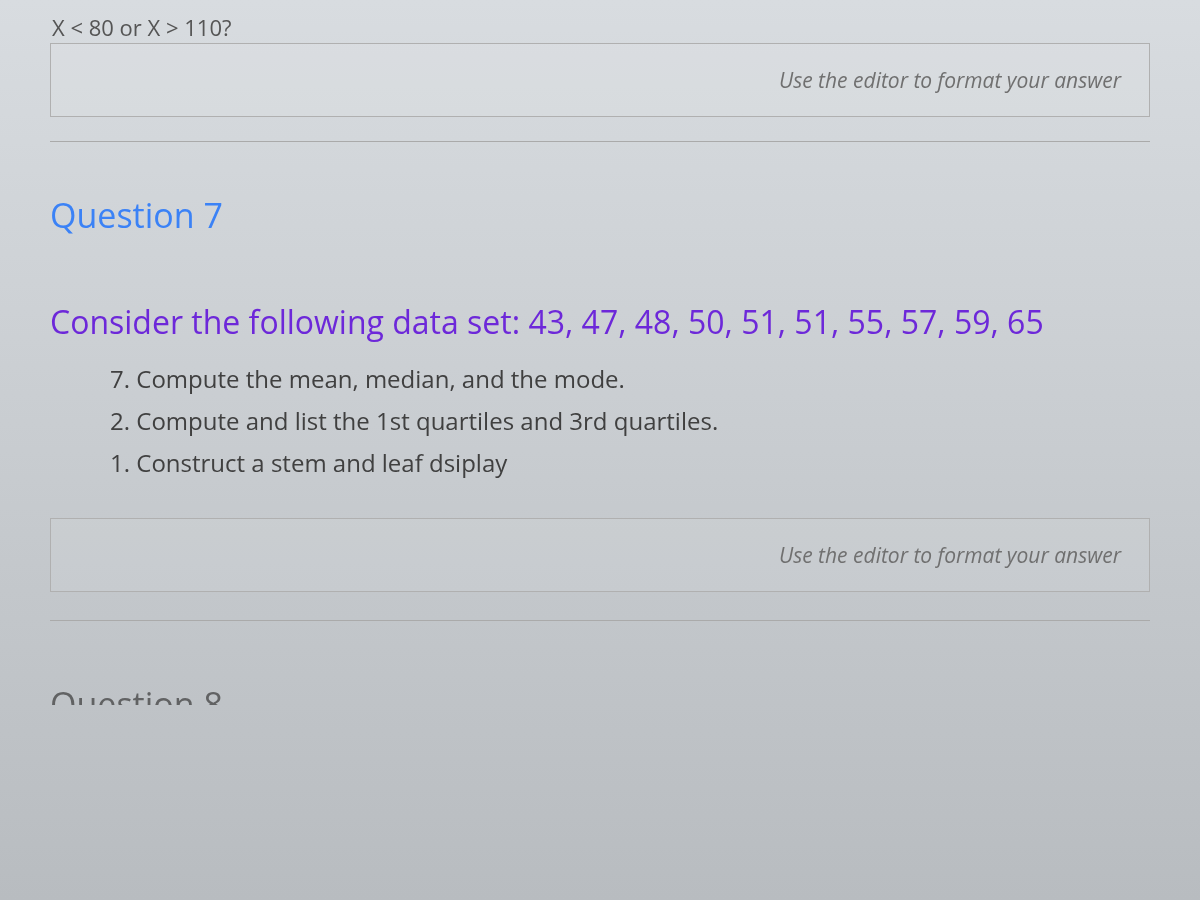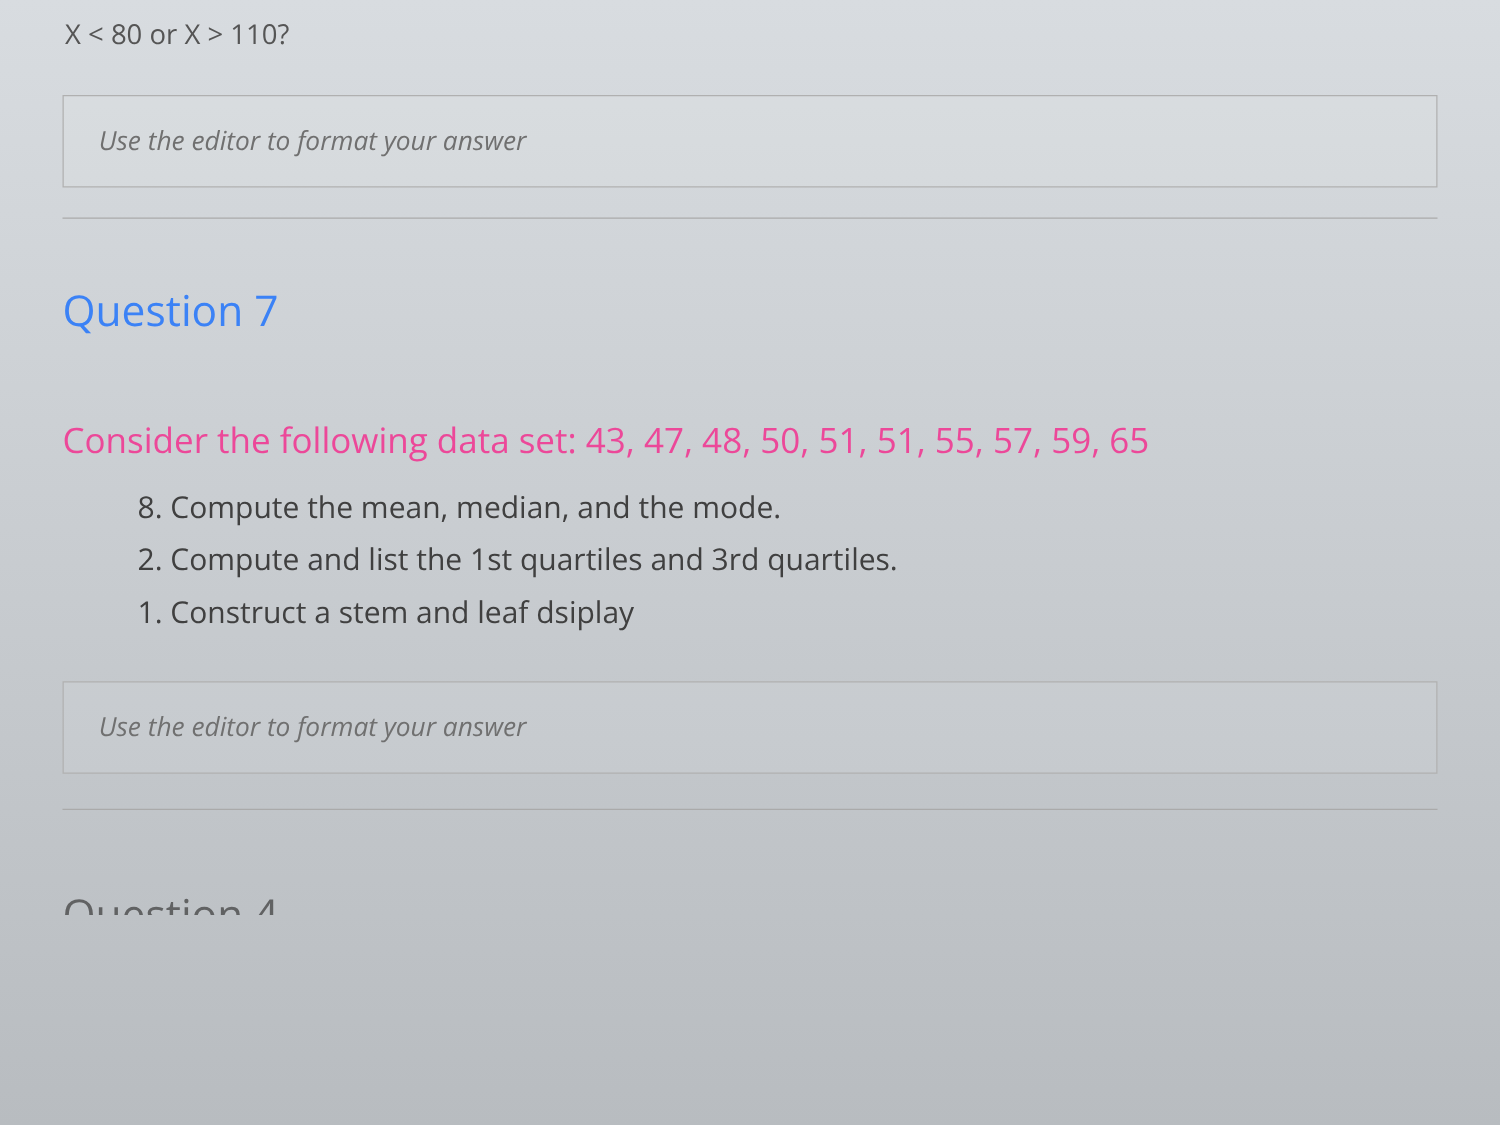--- a/index.html
+++ b/index.html
@@ -15,48 +15,49 @@
       overflow: hidden;
       color: #4a4a4a;
       padding: 0;
     }
     .page-container {
       padding: 12px 50px 0 50px;
     }
     .fragment-text {
       font-size: 22px;
       color: #555;
-      margin-bottom: 34px;
+      margin-bottom: 1px;
       margin-left: 2px;
     }
     .editor-box {
       border: 1px solid #b0b0b0;
       background: rgba(255, 255, 255, 0.08);
       padding: 22px 28px;
       margin-bottom: 24px;
     }
     .editor-placeholder {
       font-style: italic;
       color: #707070;
       font-size: 21px;
+      text-align: right;
     }
     .question-divider {
       border-top: 1px solid #aaa;
       margin: 0 0 50px 0;
     }
     .question-title {
       font-size: 34px;
       font-weight: 400;
       color: #3b82f6;
       margin-bottom: 60px;
       margin-top: 38px;
     }
     .question-prompt {
-      font-size: 28px;
-      color: #ec4899;
+      font-size: 32px;
+      color: #6d28d9;
       margin-bottom: 12px;
       line-height: 1.5;
     }
     .question-list {
       list-style: none;
       padding-left: 60px;
       margin-bottom: 34px;
     }
     .question-list li {
       font-size: 24px;
@@ -88,26 +89,26 @@
     <div class="editor-placeholder">Use the editor to format your answer</div>
   </div>
 
   <div class="question-divider"></div>
 
   <h2 class="question-title">Question 7</h2>
 
   <div class="question-prompt">Consider the following data set: 43, 47, 48, 50, 51, 51, 55, 57, 59, 65</div>
 
   <ul class="question-list">
-    <li>8. Compute the mean, median, and the mode.</li>
+    <li>7. Compute the mean, median, and the mode.</li>
     <li>2. Compute and list the 1st quartiles and 3rd quartiles.</li>
     <li>1. Construct a stem and leaf dsiplay</li>
   </ul>
 
   <div class="editor-box">
     <div class="editor-placeholder">Use the editor to format your answer</div>
   </div>
 
   <div class="divider-bottom"></div>
 
-  <div class="next-question-partial">Question 4</div>
+  <div class="next-question-partial">Question 8</div>
 
 </div>
 
 </body></html>

